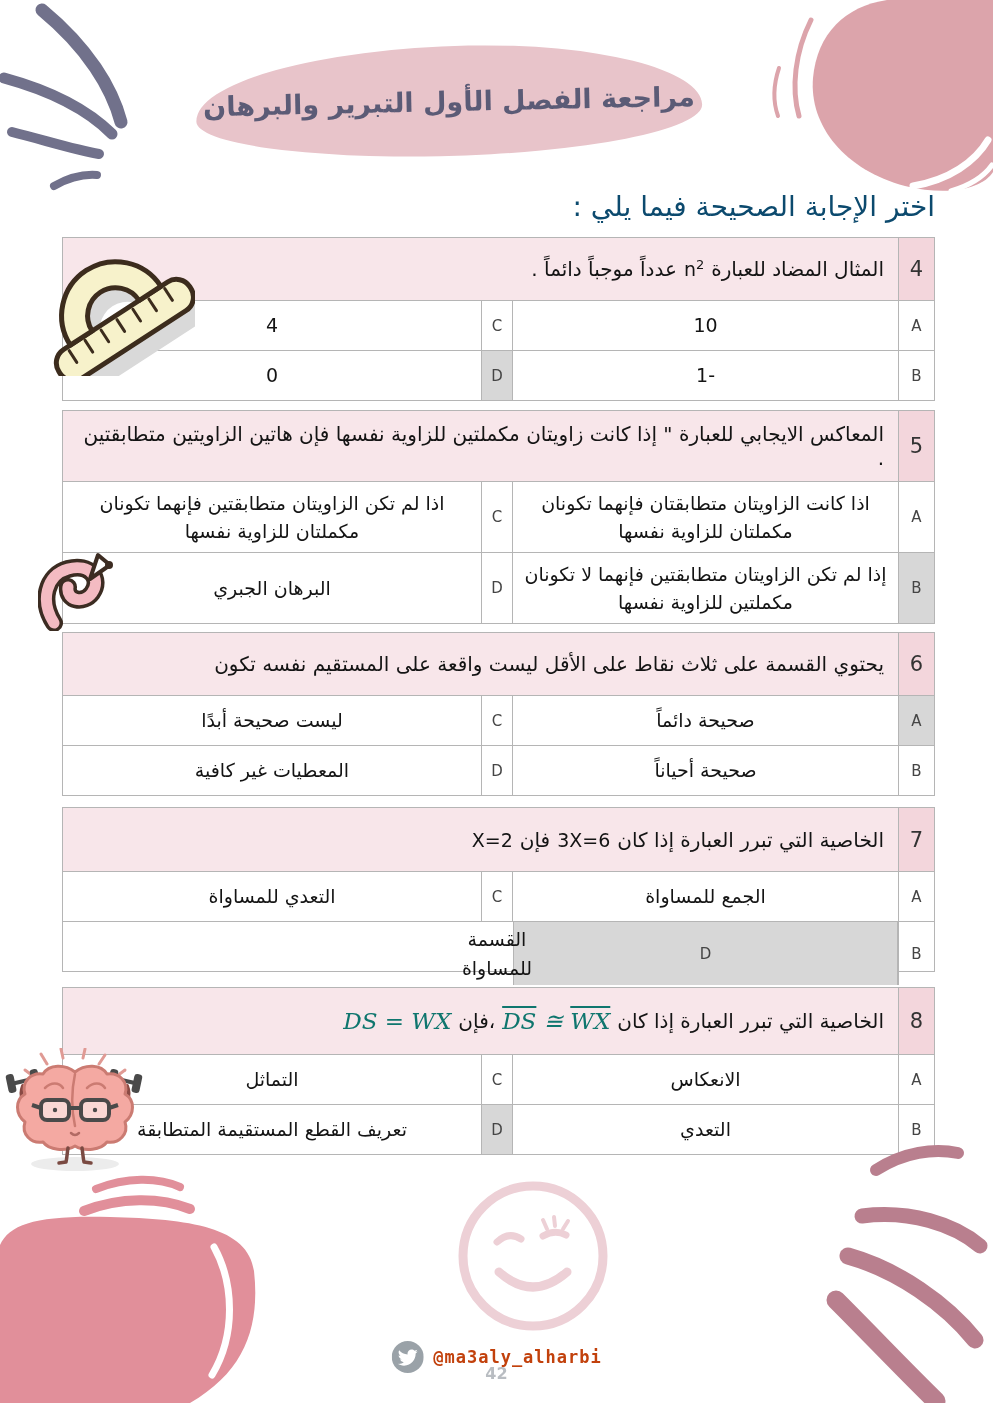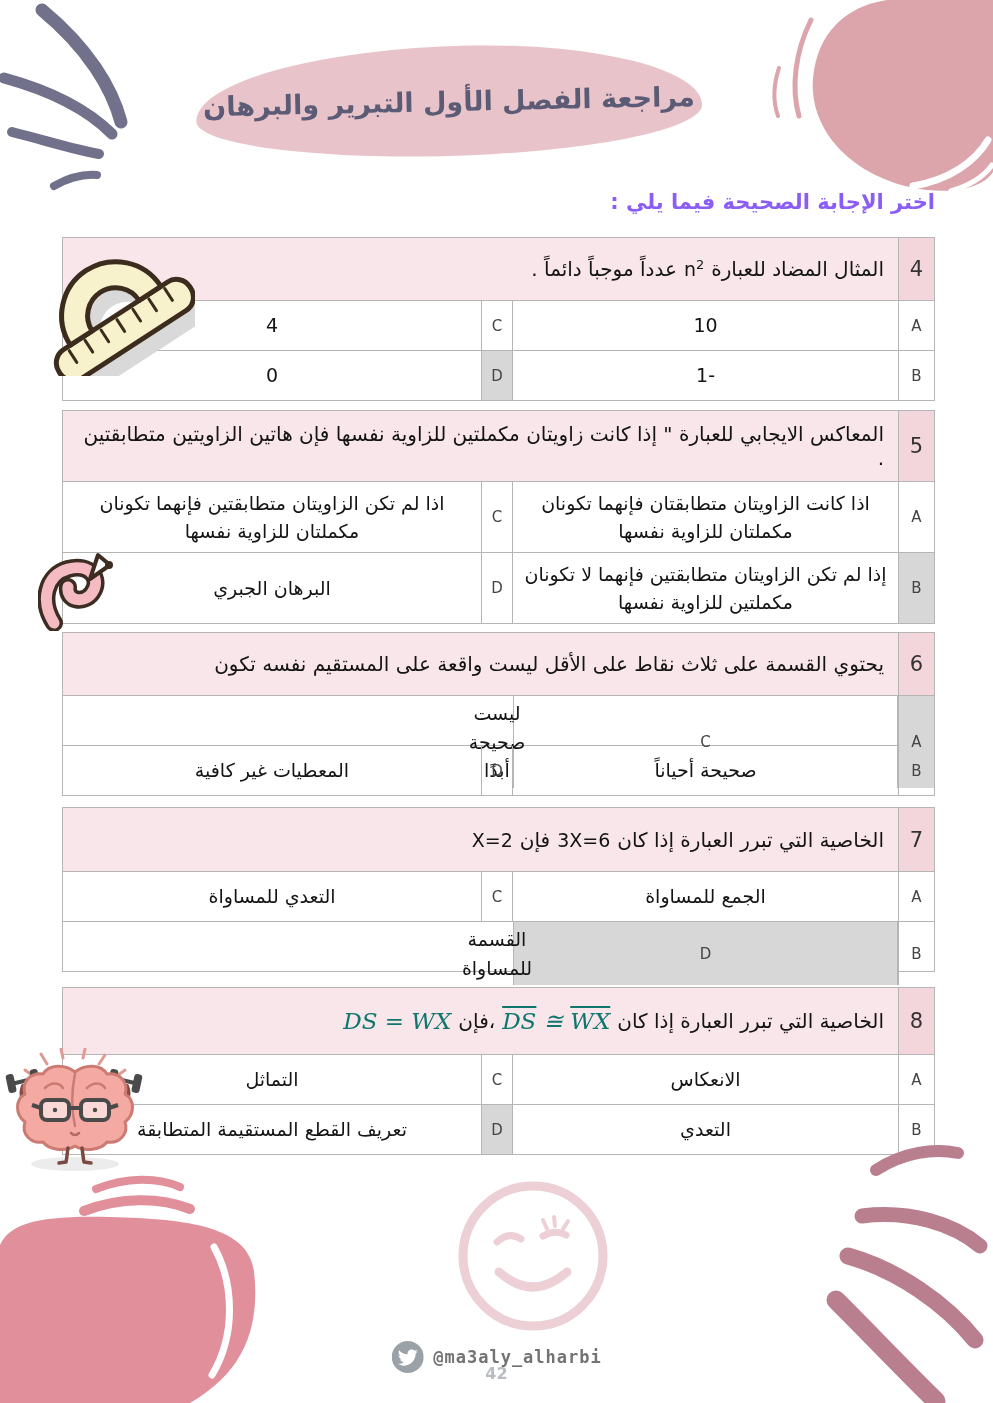--- a/index.html
+++ b/index.html
@@ -16,21 +16,21 @@
     border-radius:54% 46% 52% 48% / 64% 58% 42% 36%;
     transform:rotate(-1.2deg);
     display:flex; align-items:center; justify-content:center;
   }
   .title-blob .t{
     direction:rtl; font-weight:bold; font-size:27px; color:#5b5b76; letter-spacing:.5px;
   }
 
   .instruction{
     position:absolute; right:58px; top:190px; direction:rtl;
-    font-weight:bold; font-size:21px; color:#8b5cf6;
+    font-weight:normal; font-size:28px; color:#0c4a6e;
   }
 
   
   .qtable{
     position:absolute; left:62px; width:873px;
     background:#fff; border:1px solid #b5b5b5; direction:rtl;
   }
   .qhead{
     display:grid; grid-template-columns:36px 1fr; background:#f8e6ea;
   }
@@ -66,21 +66,21 @@
   }
   .ov{ text-decoration:overline; }
 
   
   .tw{
     position:absolute; top:1341px; left:50%; transform:translateX(-50%);
     display:flex; align-items:center; gap:10px;
   }
   .tw .handle{
     font-family:"DejaVu Sans Mono", monospace; font-weight:bold;
-    font-size:17px; color:#737373; letter-spacing:1px;
+    font-size:17px; color:#c2410c; letter-spacing:1px;
   }
   .pagenum{
     position:absolute; top:1364px; left:0; right:0; text-align:center;
     font-weight:bold; font-size:16px; color:#b9bdc2;
   }
 
   .deco{ position:absolute; pointer-events:none; }
 </style>
 </head>
 <body>
@@ -187,20 +187,21 @@
 
   <div class="qtable" style="top:632px">
     <div class="qhead" style="height:62px">
       <div class="qnum">6</div>
       <div class="qtext">
         <span>يحتوي القسمة على ثلاث نقاط على الأقل ليست واقعة على المستقيم نفسه تكون</span>
       </div>
     </div>
     <div class="qrow" style="height:50px">
       <div class="lbl r hl">A</div>
+      <div class="opt">صحيحة دائماً</div>
       <div class="lbl m">C</div>
       <div class="opt">ليست صحيحة أبدًا</div>
     </div>
     <div class="qrow" style="height:50px">
       <div class="lbl r">B</div>
       <div class="opt">صحيحة أحياناً</div>
       <div class="lbl m">D</div>
       <div class="opt">المعطيات غير كافية</div>
     </div>
   </div>

